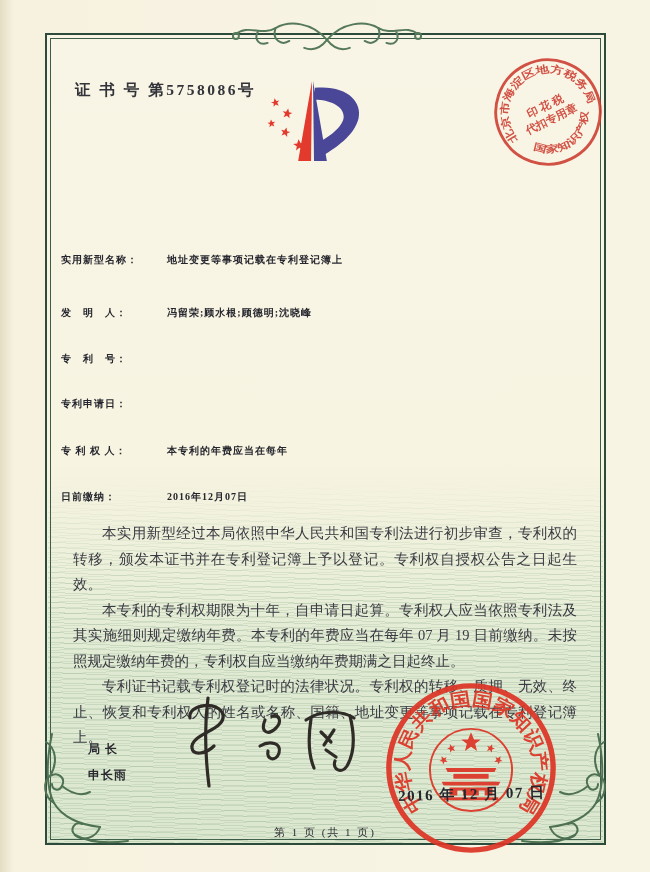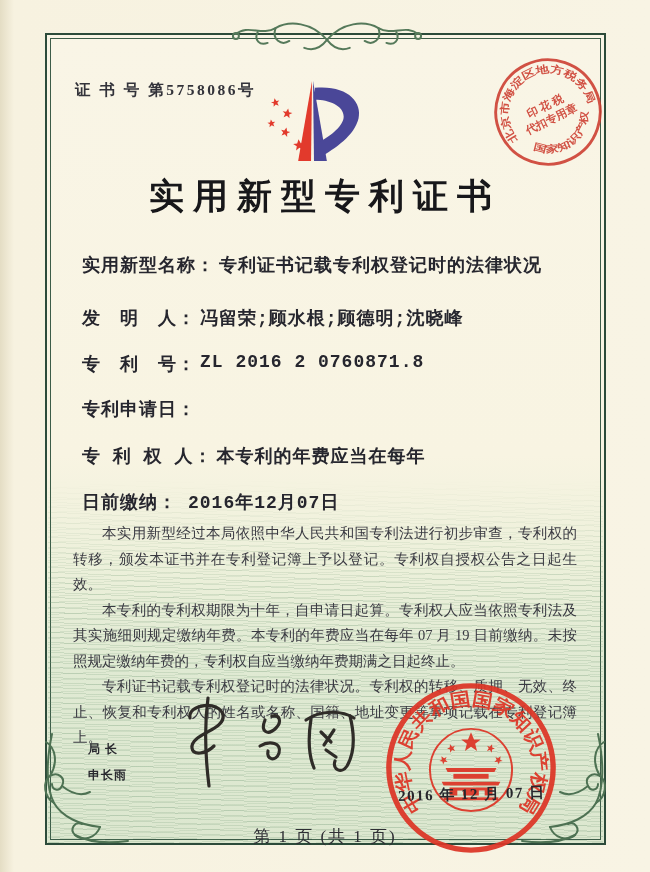--- a/index.html
+++ b/index.html
@@ -43,22 +43,22 @@
     font-size:15.5px;color:#33333a;letter-spacing:2.5px;font-weight:600;
   }
   .logo{position:absolute;left:256px;top:76px;width:116px;height:94px;}
   .tax-stamp{position:absolute;left:490px;top:54px;width:116px;height:116px;opacity:.88;}
   .title{
     position:absolute;left:0;top:173px;width:650px;margin:0;
     text-align:center;font-size:35px;font-weight:700;color:#17171a;
     letter-spacing:9px;
   }
   .field-row{
-    position:absolute;left:82px;display:flex;white-space:nowrap;
-    font-size:18px;font-weight:600;color:#26262e;letter-spacing:1px;font-family:Liberation Mono, monospace;
+    position:absolute;left:61px;display:flex;white-space:nowrap;
+    font-size:10px;font-weight:600;color:#26262e;letter-spacing:1px;
   }
   .field-row .flabel{min-width:102px;}
   .field-row .fvalue{margin-left:4px;}
   .fr0{top:253px}.fr1{top:306px}.fr2{top:352px}.fr3{top:397px}.fr4{top:444px}.fr5{top:490px}
   .paragraphs{
     position:absolute;left:73px;top:521px;width:504px;
     font-size:14.5px;line-height:1.76;color:#3a3a42;text-align:justify;
   }
   .paragraphs p{margin:0;text-indent:2em;}
   .director{position:absolute;left:88px;top:741px;font-size:12px;color:#2a2a30;font-weight:600;}
@@ -66,21 +66,21 @@
   .director .dtitle{letter-spacing:5px;}
   .signature{position:absolute;left:168px;top:688px;width:212px;height:108px;}
   .main-seal{position:absolute;left:383px;top:680px;width:176px;height:176px;opacity:.93;}
   .seal-date{
     position:absolute;left:398px;top:785px;
     font-size:15px;color:#26262c;letter-spacing:1.5px;font-weight:600;
     transform:rotate(-1.5deg);
   }
   .footer{
     position:absolute;left:0;top:825px;width:650px;text-align:center;
-    font-size:17px;color:#2e2e34;letter-spacing:2px;
+    font-size:11px;color:#2e2e34;letter-spacing:2px;
   }
   .seal-text{font-family:"Liberation Serif","DejaVu Serif",serif;}
 </style>
 </head>
 <body>
 
 <div class="page">
 
   <div class="frame"></div>
   <div class="waves"></div>
@@ -149,33 +149,31 @@
         <textPath href="#taxTop" startOffset="4" textLength="152" lengthAdjust="spacingAndGlyphs">北京市海淀区地方税务局</textPath>
       </text>
       <text x="60" y="57" font-size="11.5" font-weight="bold" text-anchor="middle">印 花 税</text>
       <text x="60" y="72" font-size="11.5" font-weight="bold" text-anchor="middle">代扣专用章</text>
       <text font-size="10" font-weight="bold">
         <textPath href="#taxBottom" startOffset="6" textLength="95" lengthAdjust="spacingAndGlyphs">国家知识产权局</textPath>
       </text>
     </g>
   </svg>
 
-  <h1 class="title">实用新型专利证书</h1>
 
   <div class="field-row fr0">
     <span class="flabel">实用新型名称：</span>
-    <span class="fvalue">专利证书记载专利权登记时的法律状况</span>
+    <span class="fvalue">地址变更等事项记载在专利登记簿上</span>
   </div>
   <div class="field-row fr1">
     <span class="flabel">发　明　人：</span>
     <span class="fvalue">冯留荣;顾水根;顾德明;沈晓峰</span>
   </div>
   <div class="field-row fr2">
     <span class="flabel">专　利　号：</span>
-    <span class="fvalue">ZL 2016 2 0760871.8</span>
   </div>
   <div class="field-row fr3">
     <span class="flabel">专利申请日：</span>
   </div>
   <div class="field-row fr4">
     <span class="flabel">专 利 权 人：</span>
     <span class="fvalue">本专利的年费应当在每年</span>
   </div>
   <div class="field-row fr5">
     <span class="flabel">日前缴纳：</span>

